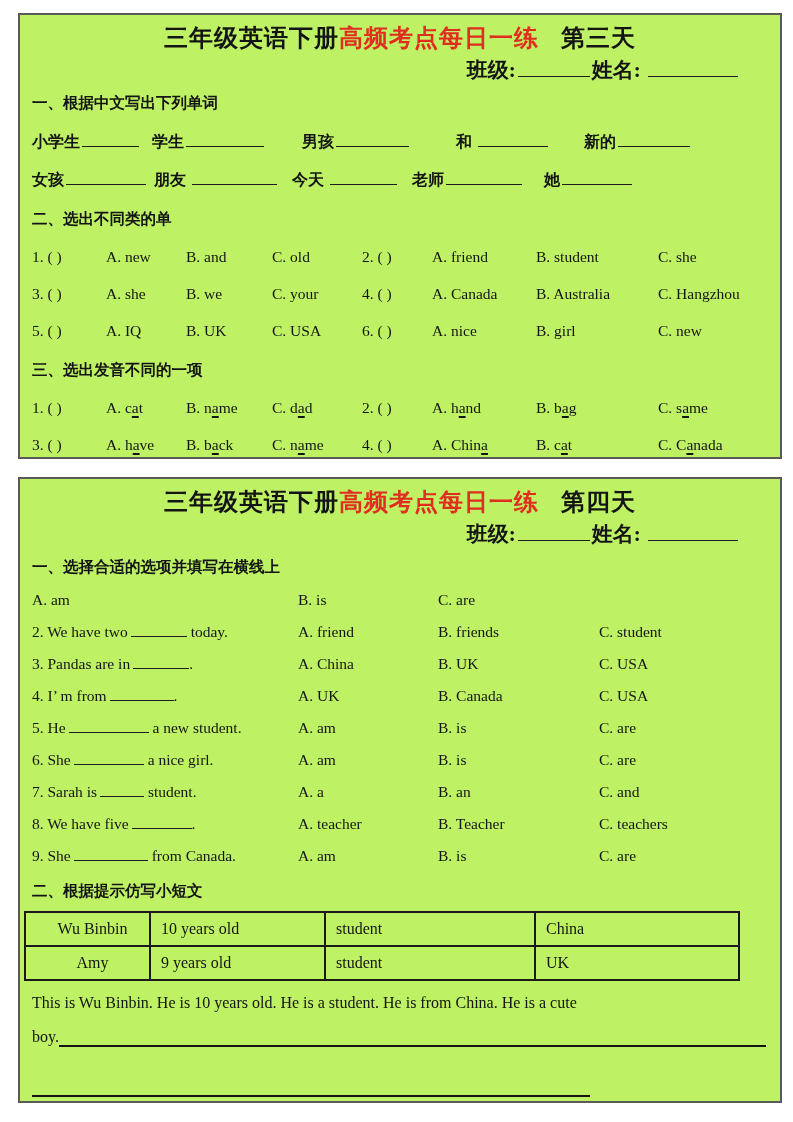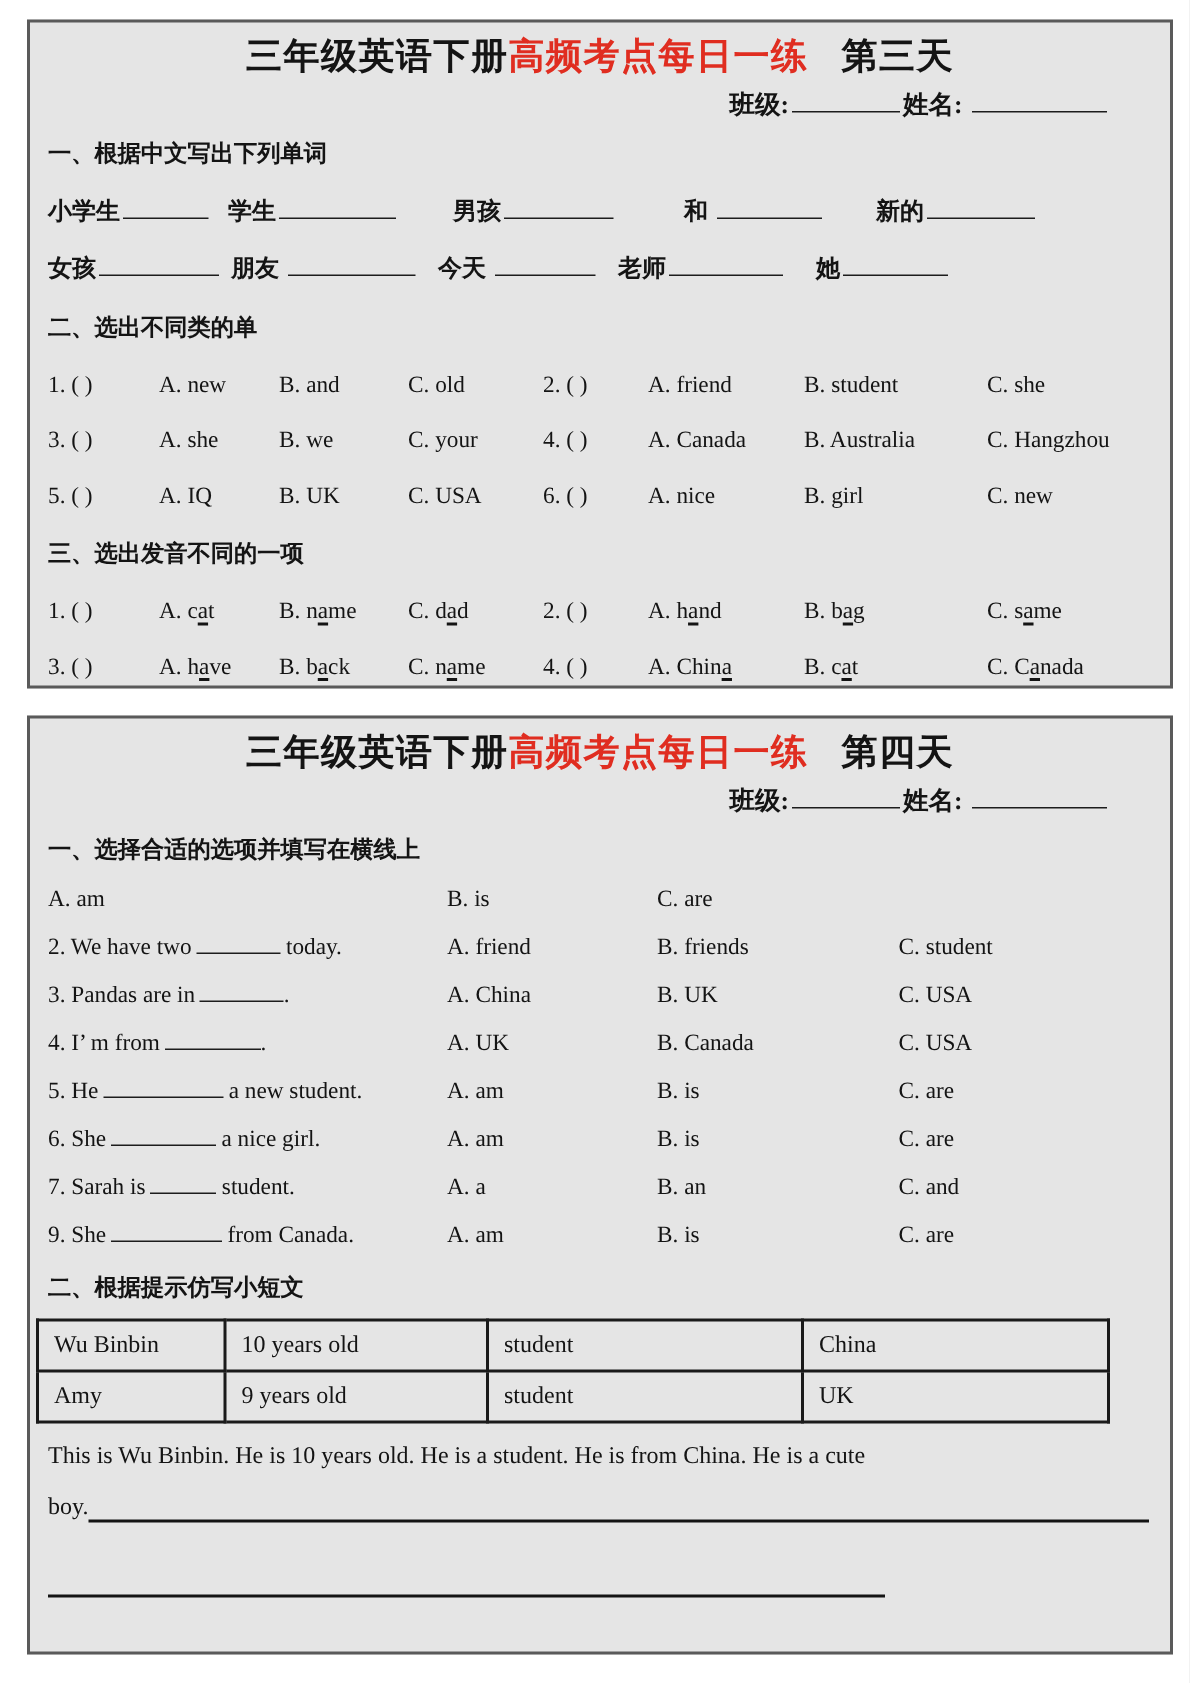--- a/index.html
+++ b/index.html
@@ -2,35 +2,35 @@
 <html><head>
 <meta charset="utf-8">
 <style>
   html,body { margin:0; padding:0; }
   body {
     width:793px; height:1122px; background:#ffffff; position:relative;
     font-family:"Liberation Serif","DejaVu Serif",serif; color:#141414;
     -webkit-font-smoothing:antialiased;
   }
   .sheet-box {
-    position:absolute; left:18px; width:736px; background:#e5e5e5;
+    position:absolute; left:18px; width:736px; background:#bef264;
     border:2px solid #5a5a5a; padding:6px 12px 0 12px;
   }
   #box-day3 { top:13px; height:436px; }
   #box-day4 { top:477px; height:616px; }
 
   .sheet-title {
     text-align:center; font-size:24px; font-weight:bold; letter-spacing:1px;
     line-height:34px; white-space:nowrap;
   }
   .title-red { color:#e02d20; }
   .title-day { margin-left:22px; }
 
   .meta-line {
-    text-align:right; font-size:17px; font-weight:bold; margin:4px 28px 0 0;
+    text-align:right; font-size:21px; font-weight:bold; margin:4px 28px 0 0;
     line-height:22px;
   }
   .blank {
     display:inline-block; border-bottom:1.6px solid #1c1c1c; height:13px;
     vertical-align:baseline;
   }
   .meta-line .blank { margin:0 2px; }
 
   .sec-heading { font-size:15.5px; font-weight:bold; margin:10px 0 0 0; line-height:24px; }
 
@@ -52,21 +52,21 @@
     display:grid; grid-template-columns:266px 140px 161px 1fr;
     font-size:15.5px; line-height:22px; margin-top:10px; white-space:nowrap;
   }
   .stem .blank { margin-left:3px; }
 
   
   .prompt-table { border-collapse:collapse; margin-top:8px; margin-left:-8px; }
   .prompt-table td {
     border:2px solid #1a1a1a; font-size:16px; padding:4px 0 4px 10px; height:24px;
   }
-  .col-name{ width:113px; } .col-age{ width:163px; } .col-role{ width:198px;font-family:Liberation Serif, serif; } .col-country{ width:192px; }
+  .col-name{ width:113px;text-align:center; } .col-age{ width:163px; } .col-role{ width:198px;font-family:Liberation Serif, serif; } .col-country{ width:192px; }
 
   
   .essay { font-size:16px; margin-top:10px; line-height:24px; }
   .essay-line2 { display:flex; margin-top:10px; }
   .essay-fill { flex:1; border-bottom:2px solid #141414; height:20px; margin-right:2px; }
   .answer-line { border-bottom:2px solid #141414; width:558px; height:20px; margin-top:26px; }
 </style>
 </head>
 <body>
 
@@ -194,20 +194,26 @@
     <span class="stem"><span>6. She</span><span class="blank" style="width:70px"></span><span> a nice girl.</span></span>
     <span> A. am</span>
     <span> B. is</span>
     <span>C. are</span>
   </div>
   <div class="fill-row">
     <span class="stem"><span>7. Sarah is</span><span class="blank" style="width:44px"></span><span> student.</span></span>
     <span>A. a</span>
     <span> B. an</span>
     <span>C. and</span>
+  </div>
+  <div class="fill-row">
+    <span class="stem"><span>8. We have five</span><span class="blank" style="width:60px"></span><span>.</span></span>
+    <span>A. teacher</span>
+    <span>B. Teacher</span>
+    <span>C. teachers</span>
   </div>
   <div class="fill-row">
     <span class="stem"><span>9. She</span><span class="blank" style="width:74px"></span><span> from Canada.</span></span>
     <span>A. am</span>
     <span>B. is</span>
     <span> C. are</span>
   </div>
 
   <div class="sec-heading" style="margin-top:12px">二、根据提示仿写小短文</div>
 

